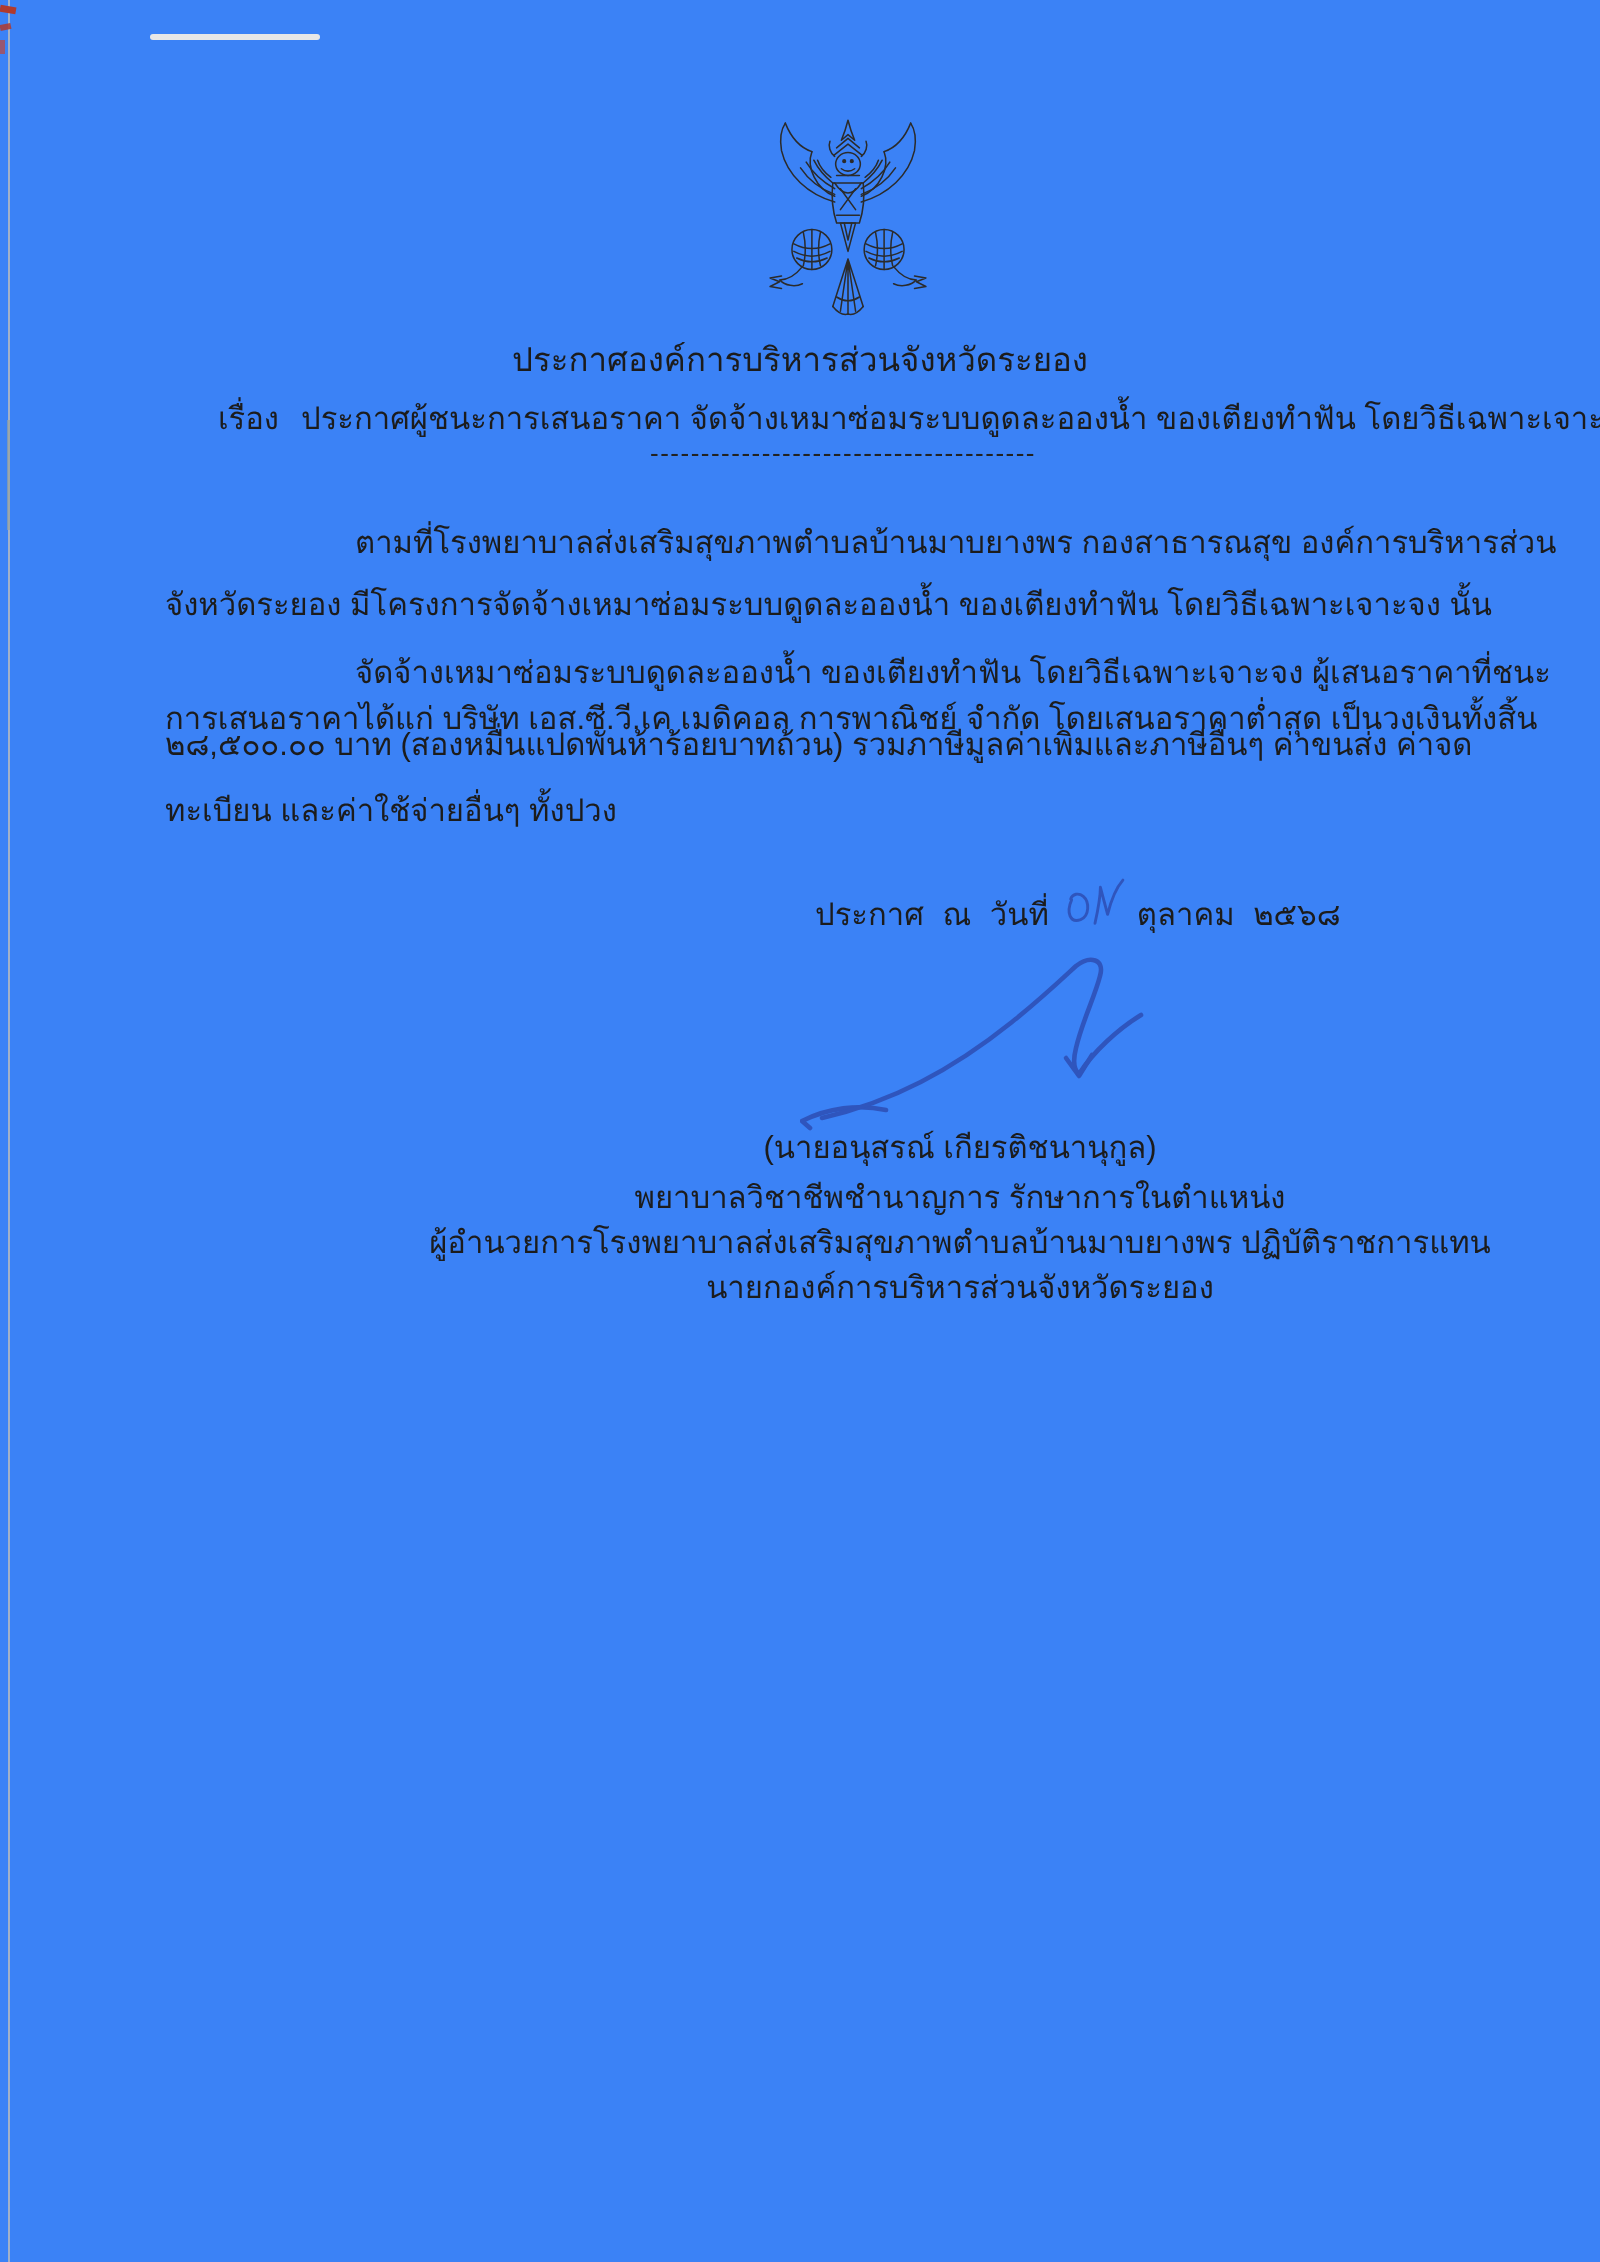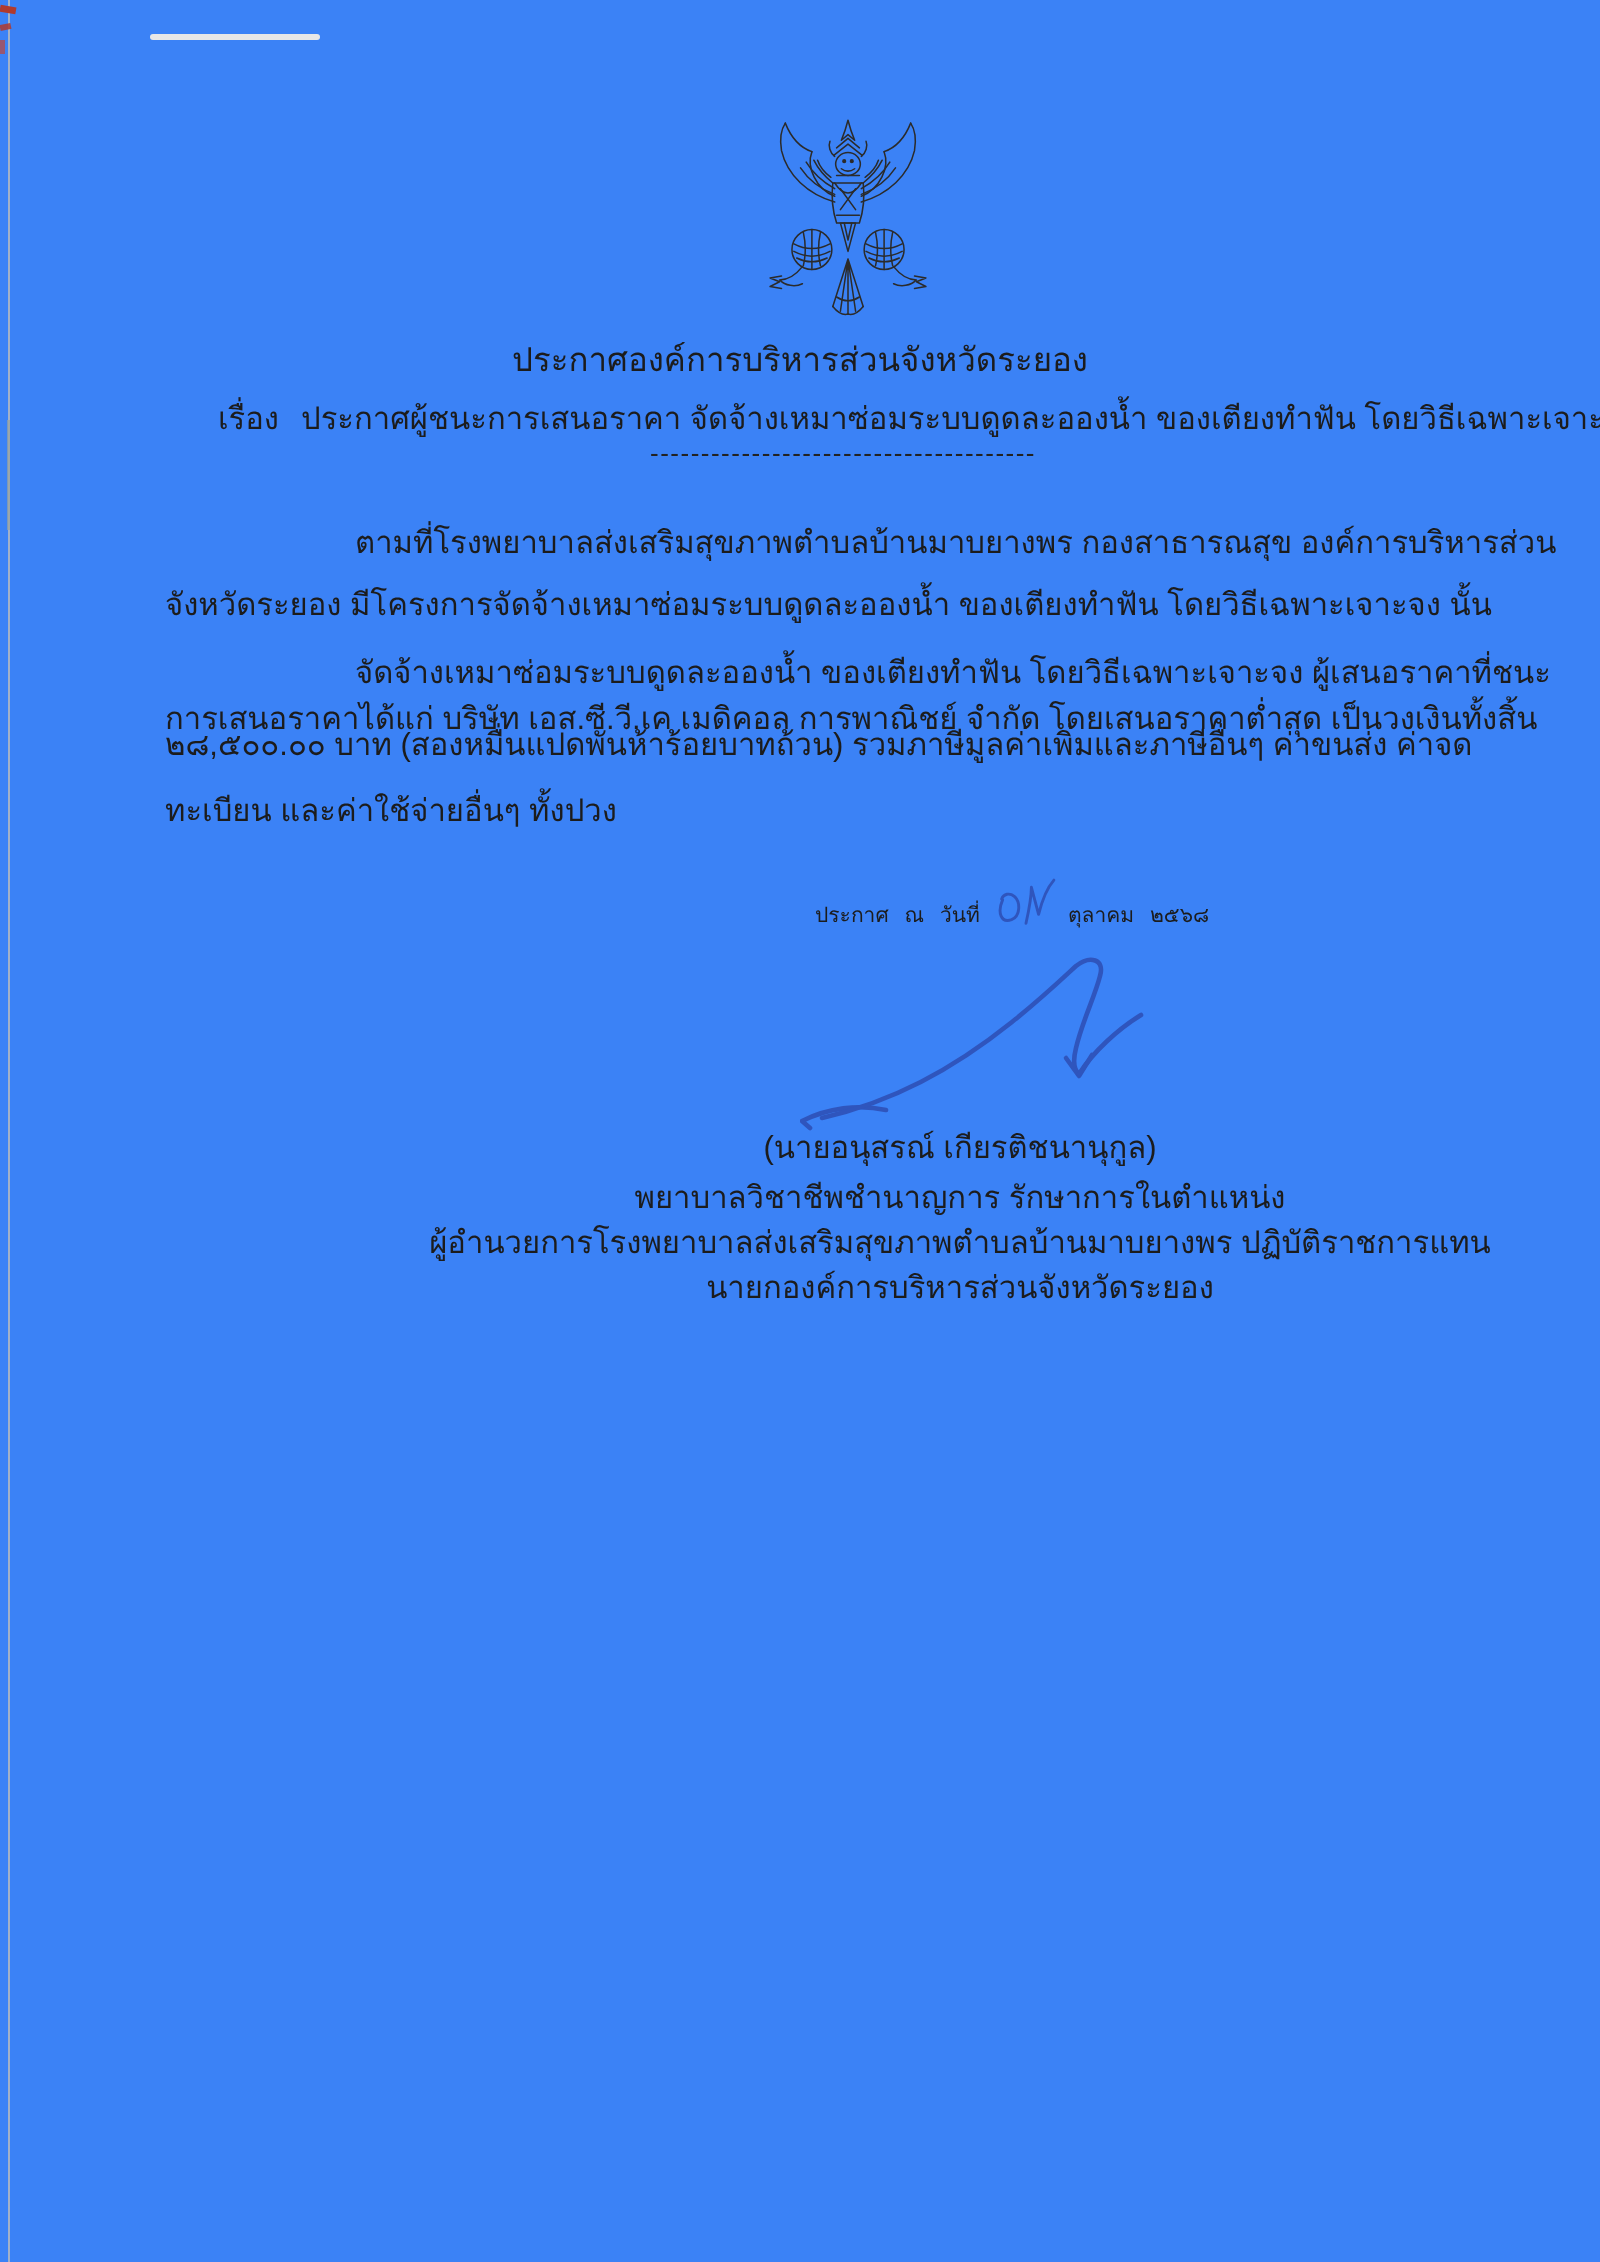--- a/index.html
+++ b/index.html
@@ -42,21 +42,21 @@
   .indent{left:355px;}
   .p1l1{top:522px;}
   .p1l2{top:584px;}
   .p2l1{top:652px;}
   .p2l2{top:698px;}
   .p2l3{top:724px;}
   .p2l4{top:790px;}
 
   .dateline{
     position:absolute;left:815px;top:886px;height:50px;
-    font-size:21px;display:flex;align-items:flex-end;white-space:nowrap;
+    font-size:31px;display:flex;align-items:flex-end;white-space:nowrap;
   }
   .dateline .txt{line-height:42px;word-spacing:10px;}
   .hand-day{width:72px;height:72px;margin:0 6px -14px 10px;position:relative;top:-6px;}
 
   .signature{position:absolute;left:800px;top:952px;width:440px;height:190px;}
 
   .sign-block{
     position:absolute;left:320px;top:1122px;width:1280px;
     text-align:center;font-size:31px;
   }

